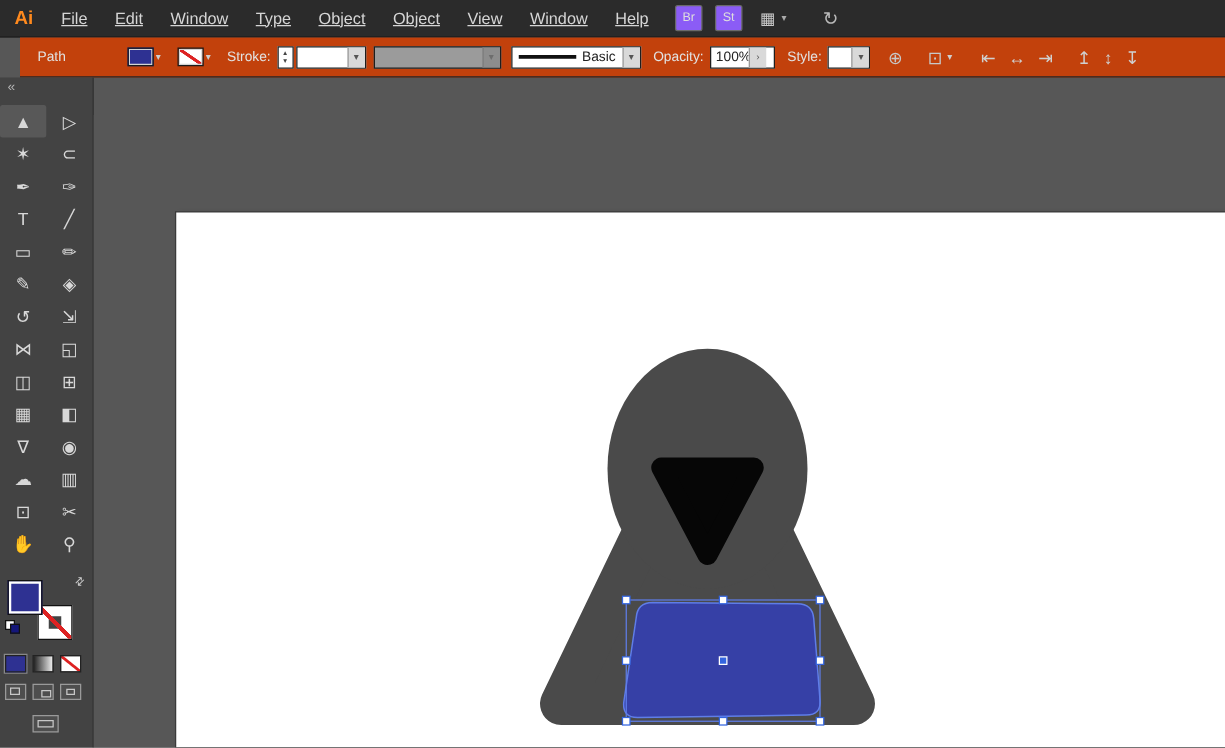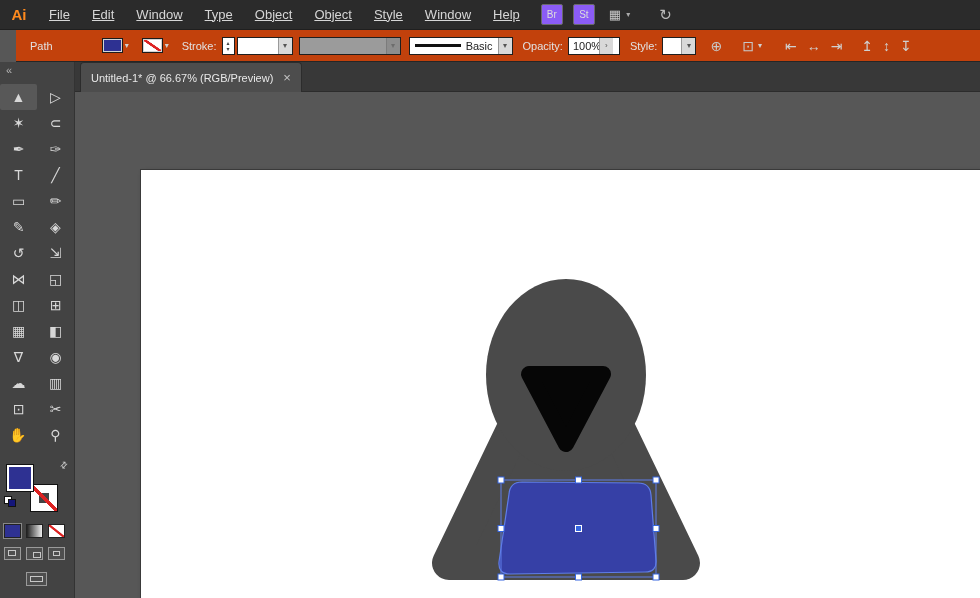--- a/index.html
+++ b/index.html
@@ -91,21 +91,21 @@
 <div id="app">
 
   <div class="menubar">
     <div class="logo">Ai</div>
     <div class="menu-item">File</div>
     <div class="menu-item">Edit</div>
     <div class="menu-item">Window</div>
     <div class="menu-item">Type</div>
     <div class="menu-item">Object</div>
     <div class="menu-item">Object</div>
-    <div class="menu-item">Style</div>
+    <div class="menu-item">View</div>
     <div class="menu-item">Window</div>
     <div class="menu-item">Help</div>
     <div class="mini-btn">Br</div>
     <div class="mini-btn">St</div>
     <div class="layout-btn">
       <span>▦</span>
       <span class="chev">▾</span>
     </div>
     <div class="sync-btn">↻</div>
   </div>
@@ -229,26 +229,20 @@
       <div class="draw-btn">
           <i style="left:4px;top:3px;width:7px;height:5px;"></i>
         </div>
     </div>
 
     <div class="screen-btn">
         <i></i>
       </div>
   </div>
 
-  <div class="tabbar">
-    <div class="tab">
-      <span>Untitled-1* @ 66.67% (RGB/Preview)</span>
-      <span class="tab-close">×</span>
-    </div>
-  </div>
 
   <div class="canvas">
     <div class="artboard">
       <svg width="839" height="428" viewBox="0 0 839 428">
 
         <polygon points="425,150 308,393 542,393" fill="#4a4a4a" stroke="#4a4a4a" stroke-width="34" stroke-linejoin="round"></polygon>
 
         <ellipse cx="425" cy="205" rx="80" ry="96" fill="#4a4a4a"></ellipse>
 
         <polygon points="388,204 462,204 425,274" fill="#060606" stroke="#060606" stroke-width="16" stroke-linejoin="round"></polygon>

